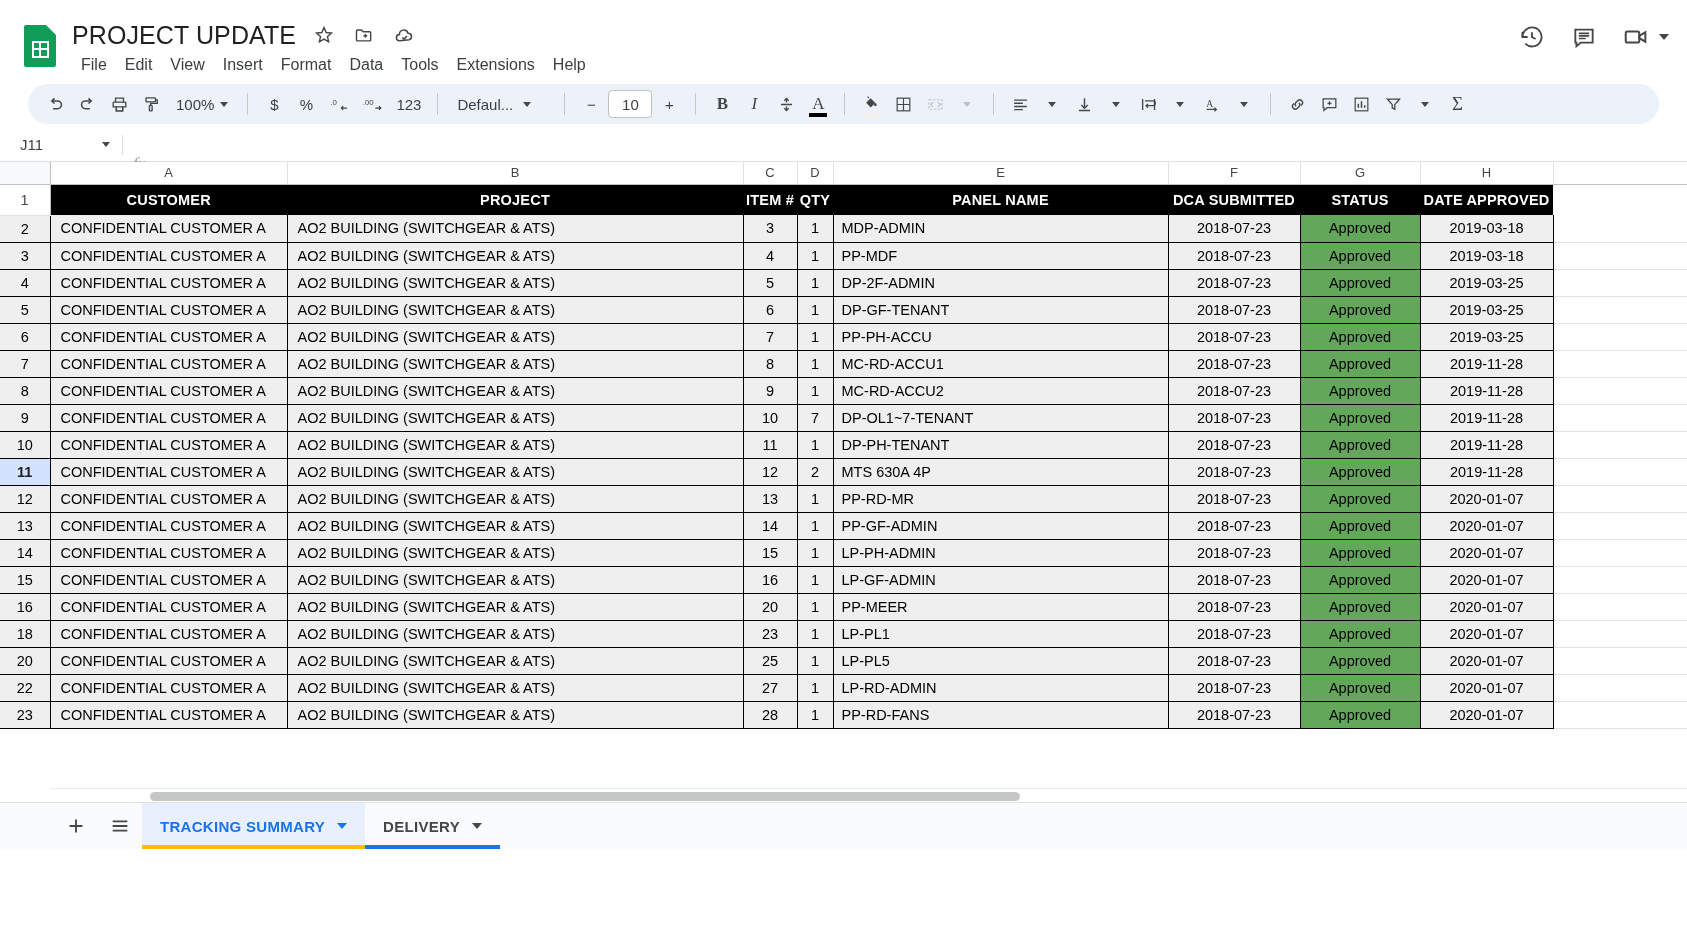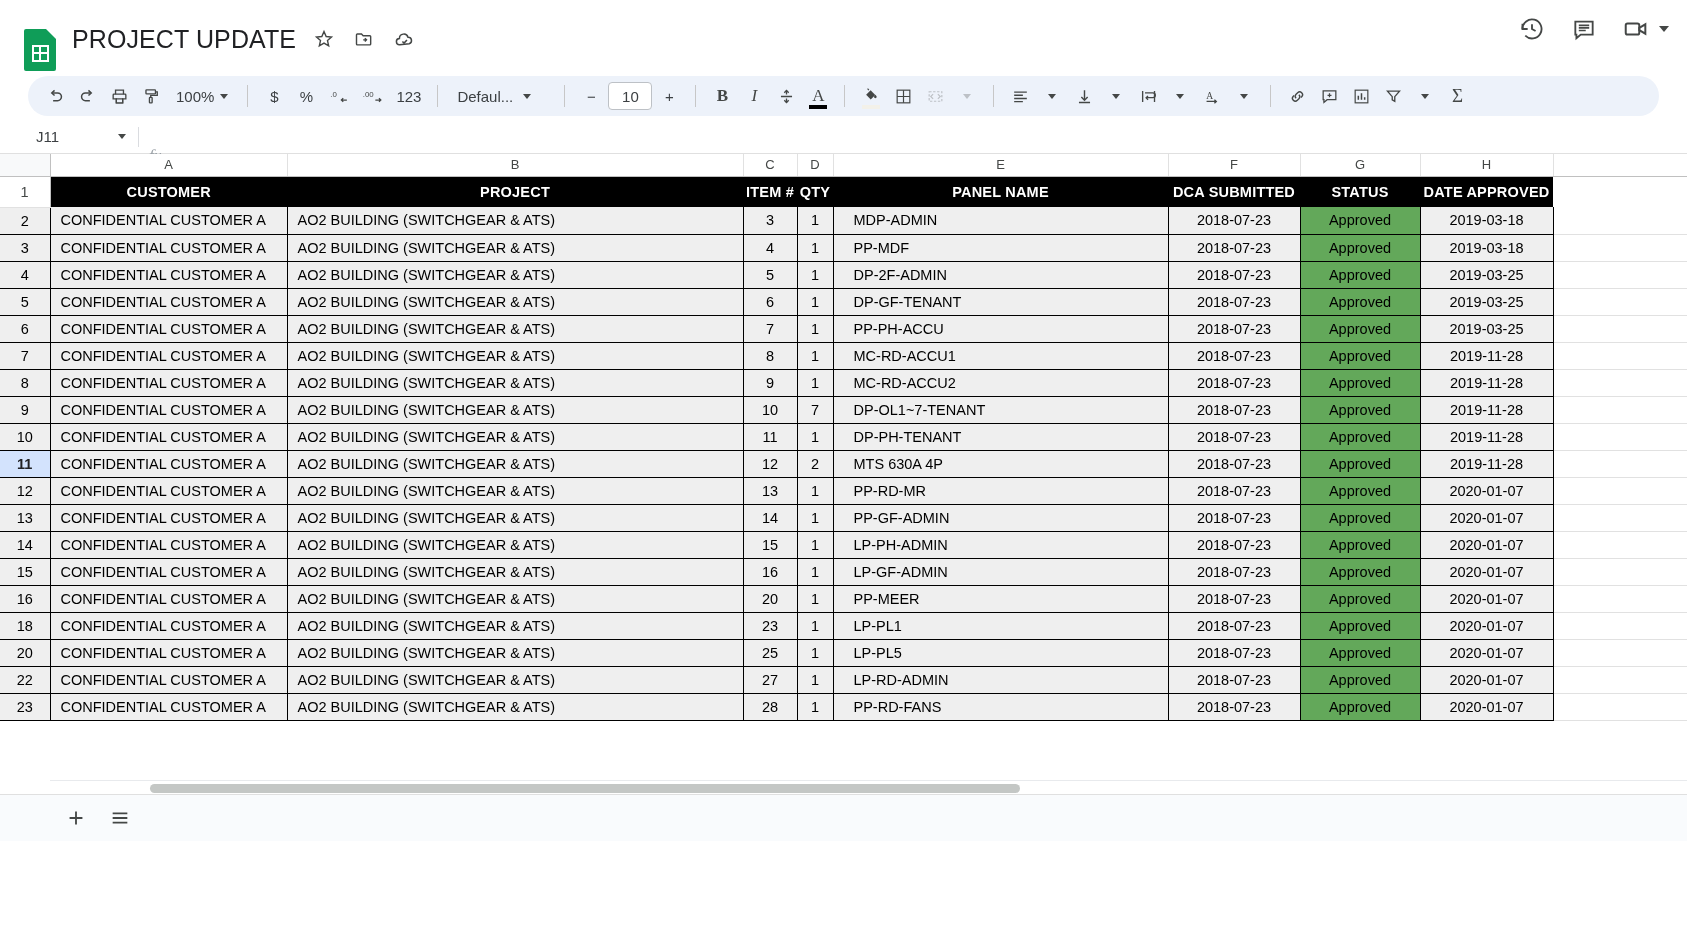--- a/index.html
+++ b/index.html
@@ -8,23 +8,24 @@
     font-family: "Liberation Sans", sans-serif;
     background: #ffffff;
     overflow: hidden;
   }
 
   
   .titlebar {
     height: 72px;
     display: flex;
     align-items: flex-start;
-    padding: 20px 16px 0 16px;
+    padding: 8px 16px 0 16px;
     background: #ffffff;
     position: relative;
+    margin-top: 8px;
   }
   .app-logo {
     width: 36px; height: 48px;
     margin: 6px 14px 0 6px;
     display: flex; align-items: center; justify-content: center;
   }
   .logo-shape {
     width: 32px; height: 42px;
     background: #0f9d58;
     border-radius: 2px;
@@ -169,21 +170,21 @@
     position: absolute; bottom: 2px; left: 50%; transform: translateX(-50%);
   }
   .ind-host { position: relative; flex-direction: column; }
 
   
   .formulabar {
     height: 34px;
     display: flex; align-items: center;
     border-bottom: 1px solid #e0e0e0;
     background: #ffffff;
-    padding-left: 24px;
+    padding-left: 8px;
   }
   .namebox {
     width: 112px; height: 26px;
     display: flex; align-items: center; justify-content: space-between;
     padding: 0 10px 0 12px;
     font-size: 15px; color: #3c4043;
     cursor: pointer;
   }
   .fb-sep { width: 1px; height: 20px; background: #dadce0; margin: 0 10px 0 2px; }
   .fx {
@@ -276,21 +277,21 @@
     font-size: 14.5px;
     color: #000000;
     vertical-align: middle;
     border-bottom: 1px solid #000000;
     border-right: 1px solid #000000;
   }
   tr.data-row td.c-customer { padding-left: 10px; text-align: left; border-left: 1px solid #000000; }
   tr.data-row td.c-project  { padding-left: 10px; text-align: left; }
   tr.data-row td.c-item     { text-align: center; }
   tr.data-row td.c-qty      { text-align: center; }
-  tr.data-row td.c-panel    { padding-left: 20px; text-align: left; }
+  tr.data-row td.c-panel    { padding-left: 8px; text-align: left; }
   tr.data-row td.c-dca      { text-align: center; margin-left: 28px; }
   tr.data-row td.c-status   { text-align: center; background: #63a85a; color: #000000; }
   tr.data-row td.c-date     { text-align: center; }
   tr.data-row td.c-tail     { background: #ffffff; border-right: none; border-bottom: 1px solid #e1e1e1; }
 
   
   .hscroll-track {
     position: absolute;
     left: 50px; right: 0; bottom: 0;
     height: 14px;
@@ -378,20 +379,31 @@
         </svg>
       </span>
       <span class="title-icon">
         <svg width="21" height="21" viewBox="0 0 24 24" fill="none" stroke="currentColor" stroke-width="1.7">
           <path d="M6.5 18a3.6 3.6 0 0 1-.3-7.2A5 5 0 0 1 16 9.4a3.8 3.8 0 0 1 1.4 7.4z"></path>
           <path d="M9.6 14.2l1.9 1.9 3.3-3.6"></path>
         </svg>
       </span>
     </div>
 
+    <div class="menubar">
+      <span class="menu-item">File</span>
+      <span class="menu-item">Edit</span>
+      <span class="menu-item">View</span>
+      <span class="menu-item">Insert</span>
+      <span class="menu-item">Format</span>
+      <span class="menu-item">Data</span>
+      <span class="menu-item">Tools</span>
+      <span class="menu-item">Extensions</span>
+      <span class="menu-item">Help</span>
+    </div>
   </div>
 
   <div class="title-right">
     <span class="tr-icon">
       <svg width="26" height="26" viewBox="0 0 24 24" fill="none" stroke="currentColor" stroke-width="1.7">
         <path d="M3.2 12a8.8 8.8 0 1 1 2.6 6.2"></path>
         <polyline points="3.2,7.2 3.2,12 8,12"></polyline>
         <polyline points="12,7.6 12,12 15.3,13.8"></polyline>
       </svg>
     </span>
@@ -890,13 +902,25 @@
   <div class="tab-ctl">
     <svg width="22" height="22" viewBox="0 0 24 24" fill="none" stroke="currentColor" stroke-width="2">
       <path d="M12 5v14M5 12h14"></path>
     </svg>
   </div>
   <div class="tab-ctl">
     <svg width="22" height="22" viewBox="0 0 24 24" fill="none" stroke="currentColor" stroke-width="2">
       <path d="M4 7h16M4 12h16M4 17h16"></path>
     </svg>
   </div>
+  <div id="tabs-host" style="display:flex">
+      <div class="sheet-tab active">
+        <span>TRACKING SUMMARY</span>
+        <span class="tab-caret"></span>
+        <span class="tab-underline" style="background: rgb(251, 188, 4);"></span>
+      </div>
+      <div class="sheet-tab">
+        <span>DELIVERY</span>
+        <span class="tab-caret"></span>
+        <span class="tab-underline" style="background: rgb(26, 115, 232);"></span>
+      </div>
+    </div>
 </div>
 
 </body></html>

